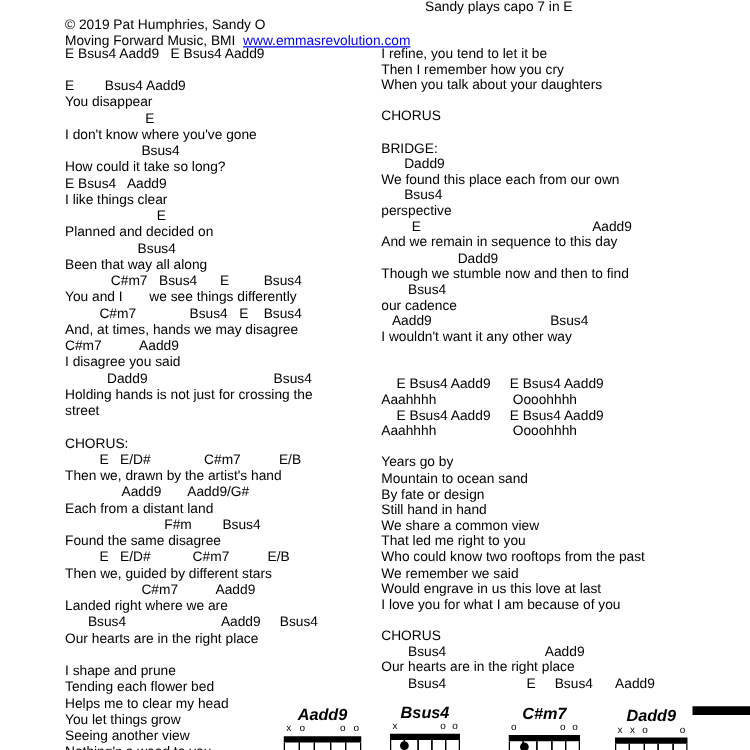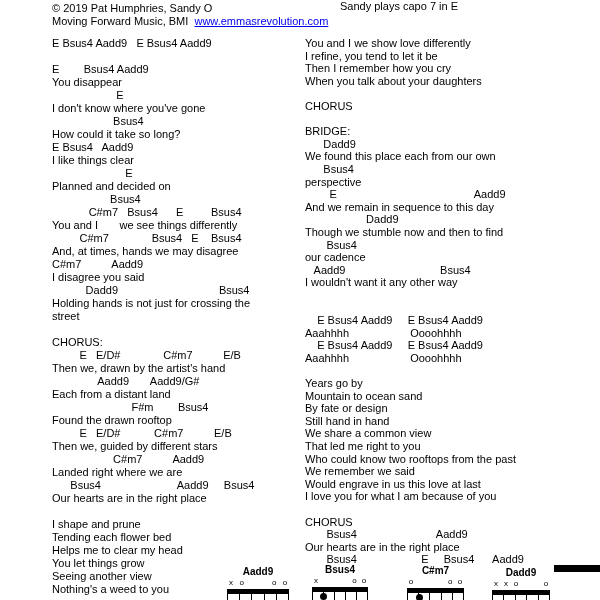--- a/index.html
+++ b/index.html
@@ -2,30 +2,30 @@
 <html><head>
 <meta charset="utf-8">
 <style>
   html,body{margin:0;padding:0;background:#e9e9e9;}
   .page{
     position:relative;width:600px;height:600px;background:#ffffff;
     overflow:hidden;font-family:"Liberation Sans","DejaVu Sans",sans-serif;
     color:#000;font-size:11px;
   }
   .ln{white-space:pre;height:13px;line-height:13px;}
-  .hdr-left{position:absolute;left:52px;top:2px;}
+  .hdr-left{position:absolute;left:52px;top:14px;}
   .hdr-left .ln{height:12.5px;line-height:12.5px;}
   .hdr-right{position:absolute;left:340px;top:0;}
   .link{color:#0000EE;text-decoration:underline;cursor:pointer;}
   .col{position:absolute;top:37px;}
   .col-left{left:52px;width:253px;}
   .col-right{left:305px;width:295px;}
   .col-right .ln{height:12.6px;line-height:12.6px;}
   .diagram{position:absolute;}
-  .dg-title{font-weight:bold;font-size:10px;text-align:center;height:12px;line-height:12px;}
+  .dg-title{font-weight:bold;font-size:13px;text-align:center;height:12px;line-height:12px;font-style:italic;}
   .dg-markers{position:relative;height:11px;font-size:8px;line-height:10px;}
   .mk{position:absolute;top:0;width:8px;text-align:center;}
   .dg-nut{height:5px;background:#000;}
   .dg-fret{position:relative;display:flex;height:14px;}
   .cell{flex:1;border:1px solid #000;border-top:none;}
   .cell + .cell{margin-left:-1px;}
   .dot{position:absolute;top:1px;width:7px;height:7px;border-radius:50%;background:#000;}
   .dg-fretnum{position:absolute;left:-9px;top:6px;font-size:9px;}
   .cutbar{position:absolute;left:554px;top:565px;width:46px;height:7px;background:#000;}
 </style>
@@ -48,54 +48,54 @@
       <div class="ln">You disappear</div>
       <div class="ln">                     E</div>
       <div class="ln">I don't know where you've gone</div>
       <div class="ln">                    Bsus4</div>
       <div class="ln">How could it take so long?</div>
       <div class="ln">E Bsus4   Aadd9</div>
       <div class="ln">I like things clear</div>
       <div class="ln">                        E</div>
       <div class="ln">Planned and decided on</div>
       <div class="ln">                   Bsus4</div>
+      <div class="ln">Been that way all along</div>
       <div class="ln">            C#m7   Bsus4      E         Bsus4</div>
       <div class="ln">You and I       we see things differently</div>
       <div class="ln">         C#m7              Bsus4   E    Bsus4</div>
       <div class="ln">And, at times, hands we may disagree</div>
       <div class="ln">C#m7          Aadd9</div>
       <div class="ln">I disagree you said</div>
       <div class="ln">           Dadd9                                 Bsus4</div>
       <div class="ln">Holding hands is not just for crossing the</div>
       <div class="ln">street</div>
       <div class="ln"> </div>
       <div class="ln">CHORUS:</div>
       <div class="ln">         E   E/D#              C#m7          E/B</div>
       <div class="ln">Then we, drawn by the artist's hand</div>
       <div class="ln">               Aadd9       Aadd9/G#</div>
       <div class="ln">Each from a distant land</div>
       <div class="ln">                          F#m        Bsus4</div>
-      <div class="ln">Found the drawn rooftop</div>
+      <div class="ln">Found the same disagree</div>
       <div class="ln">         E   E/D#           C#m7          E/B</div>
       <div class="ln">Then we, guided by different stars</div>
       <div class="ln">                    C#m7          Aadd9</div>
       <div class="ln">Landed right where we are</div>
       <div class="ln">      Bsus4                         Aadd9     Bsus4</div>
       <div class="ln">Our hearts are in the right place</div>
       <div class="ln"> </div>
       <div class="ln">I shape and prune</div>
       <div class="ln">Tending each flower bed</div>
       <div class="ln">Helps me to clear my head</div>
       <div class="ln">You let things grow</div>
       <div class="ln">Seeing another view</div>
       <div class="ln">Nothing's a weed to you</div>
     </div>
 
   <div class="col col-right">
-      <div class="ln">You and I we show love differently</div>
       <div class="ln">I refine, you tend to let it be</div>
       <div class="ln">Then I remember how you cry</div>
       <div class="ln">When you talk about your daughters</div>
       <div class="ln"> </div>
       <div class="ln">CHORUS</div>
       <div class="ln"> </div>
       <div class="ln">BRIDGE:</div>
       <div class="ln">      Dadd9</div>
       <div class="ln">We found this place each from our own</div>
       <div class="ln">      Bsus4</div>

